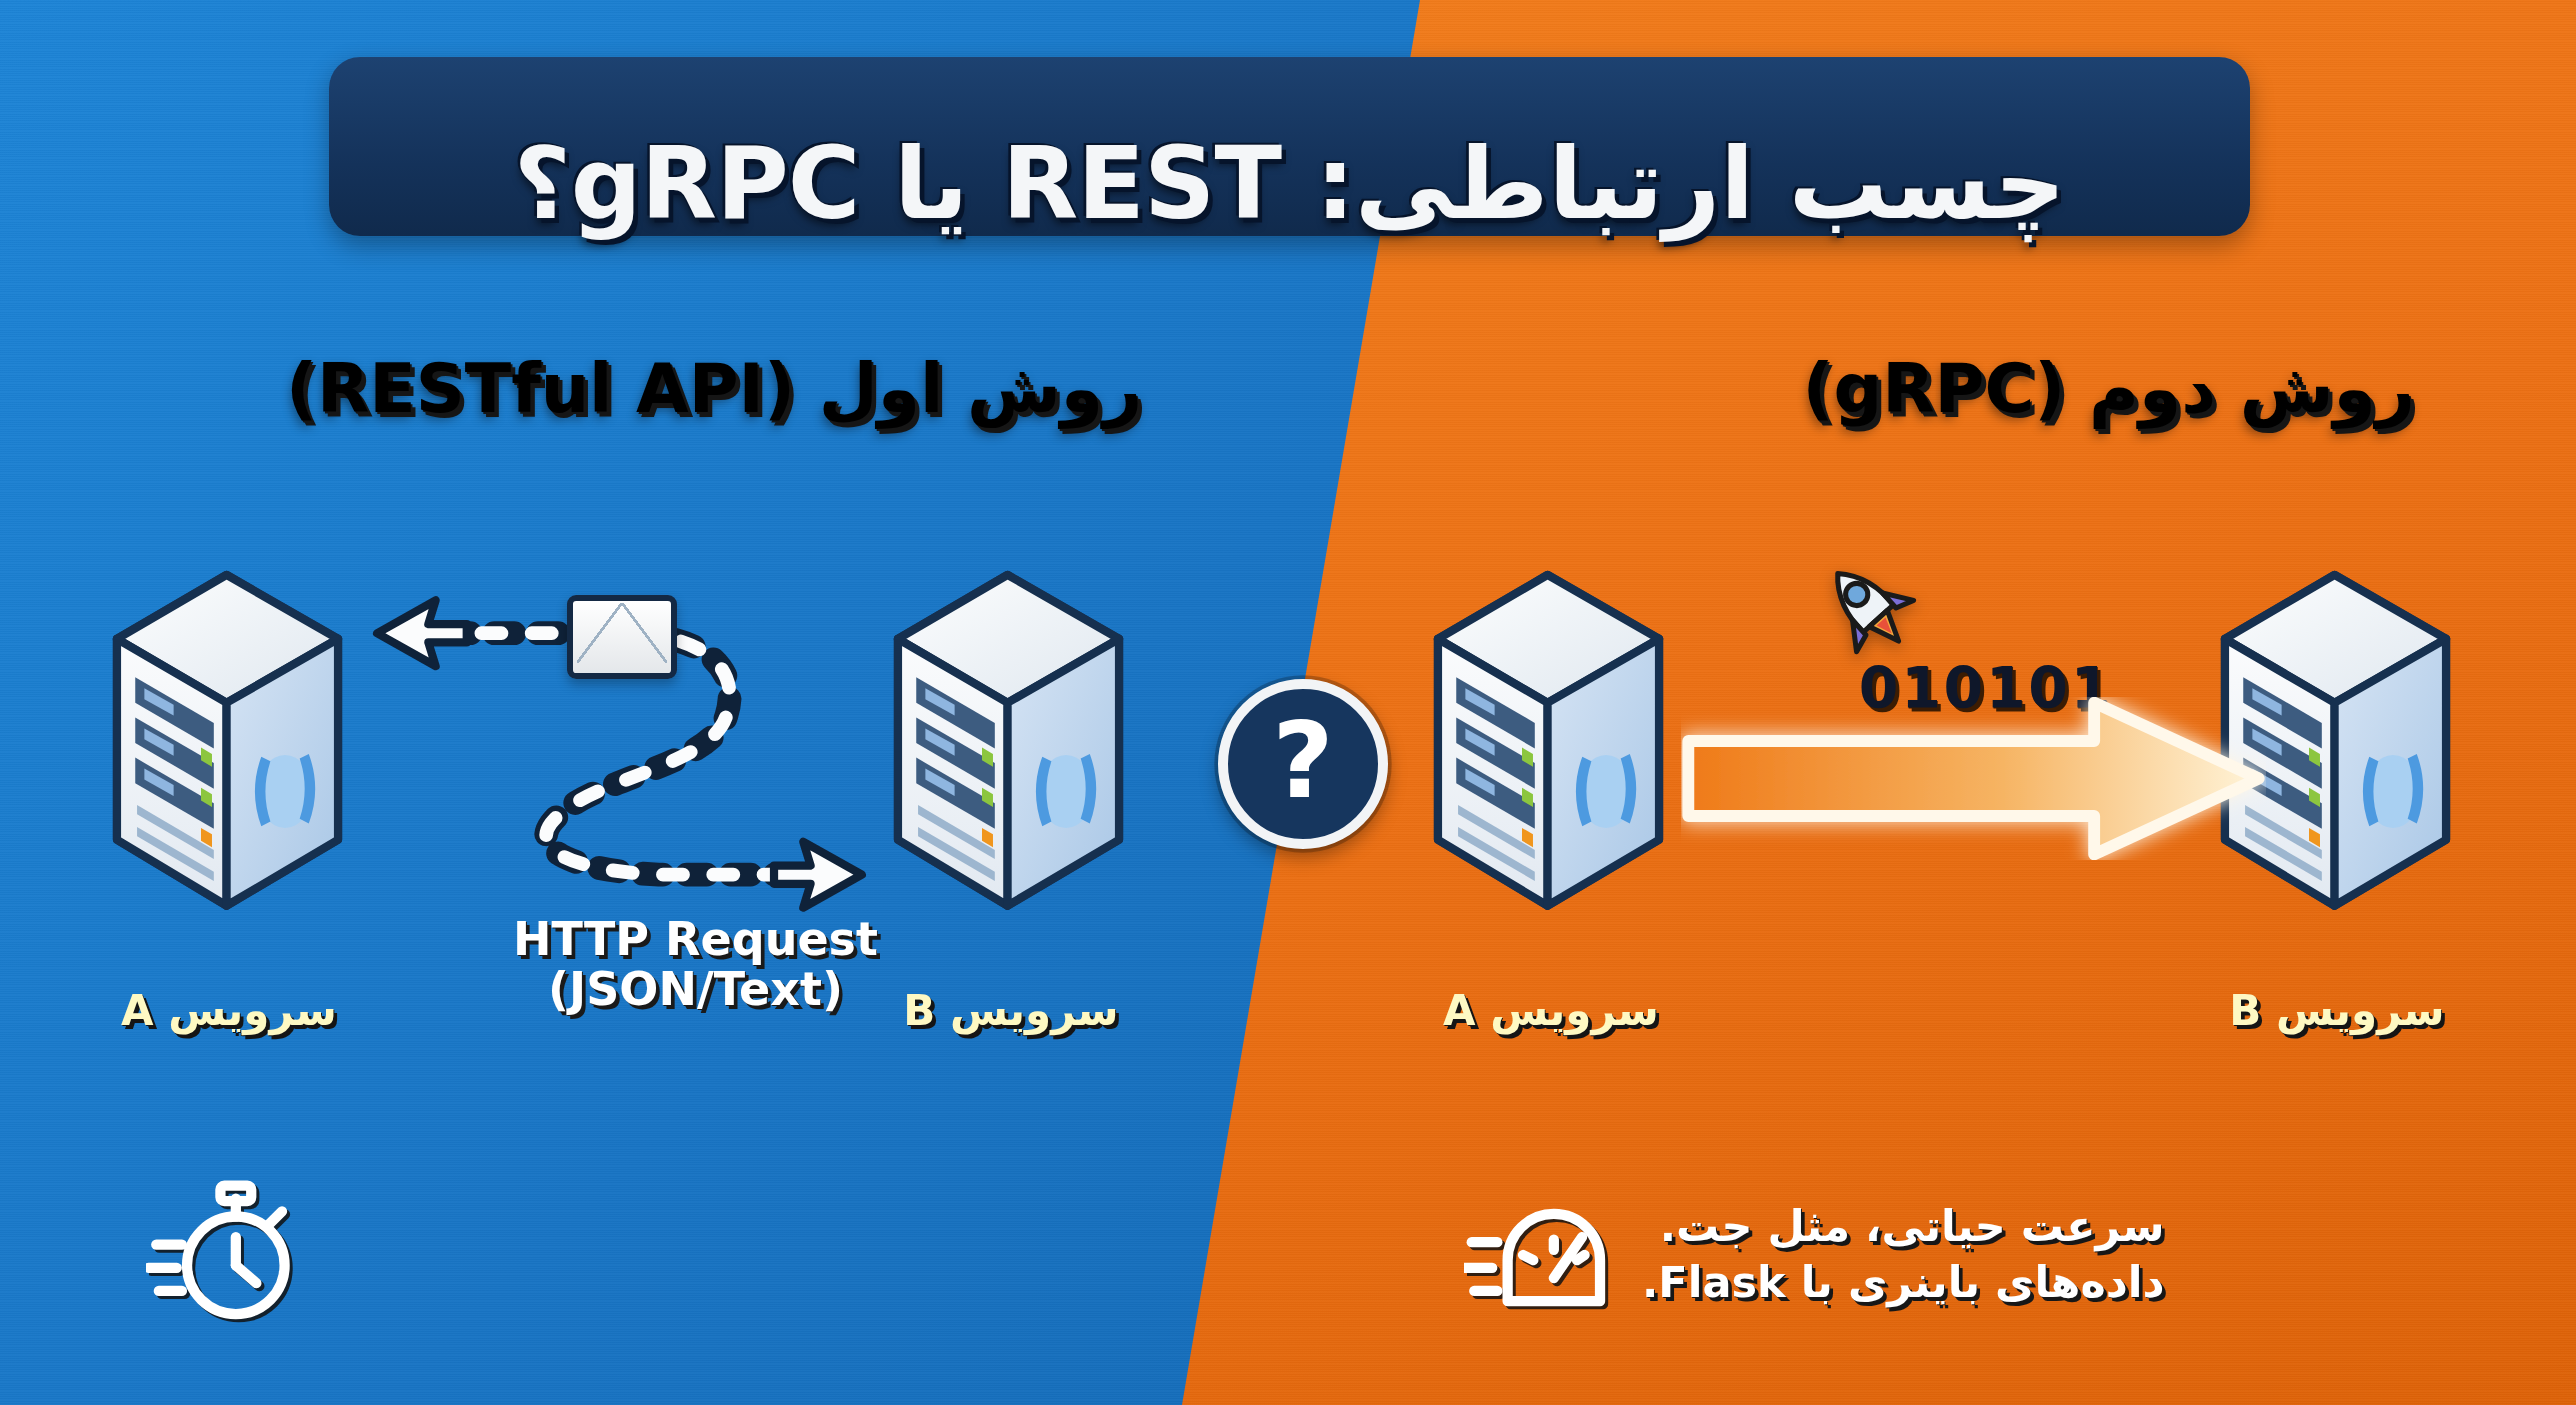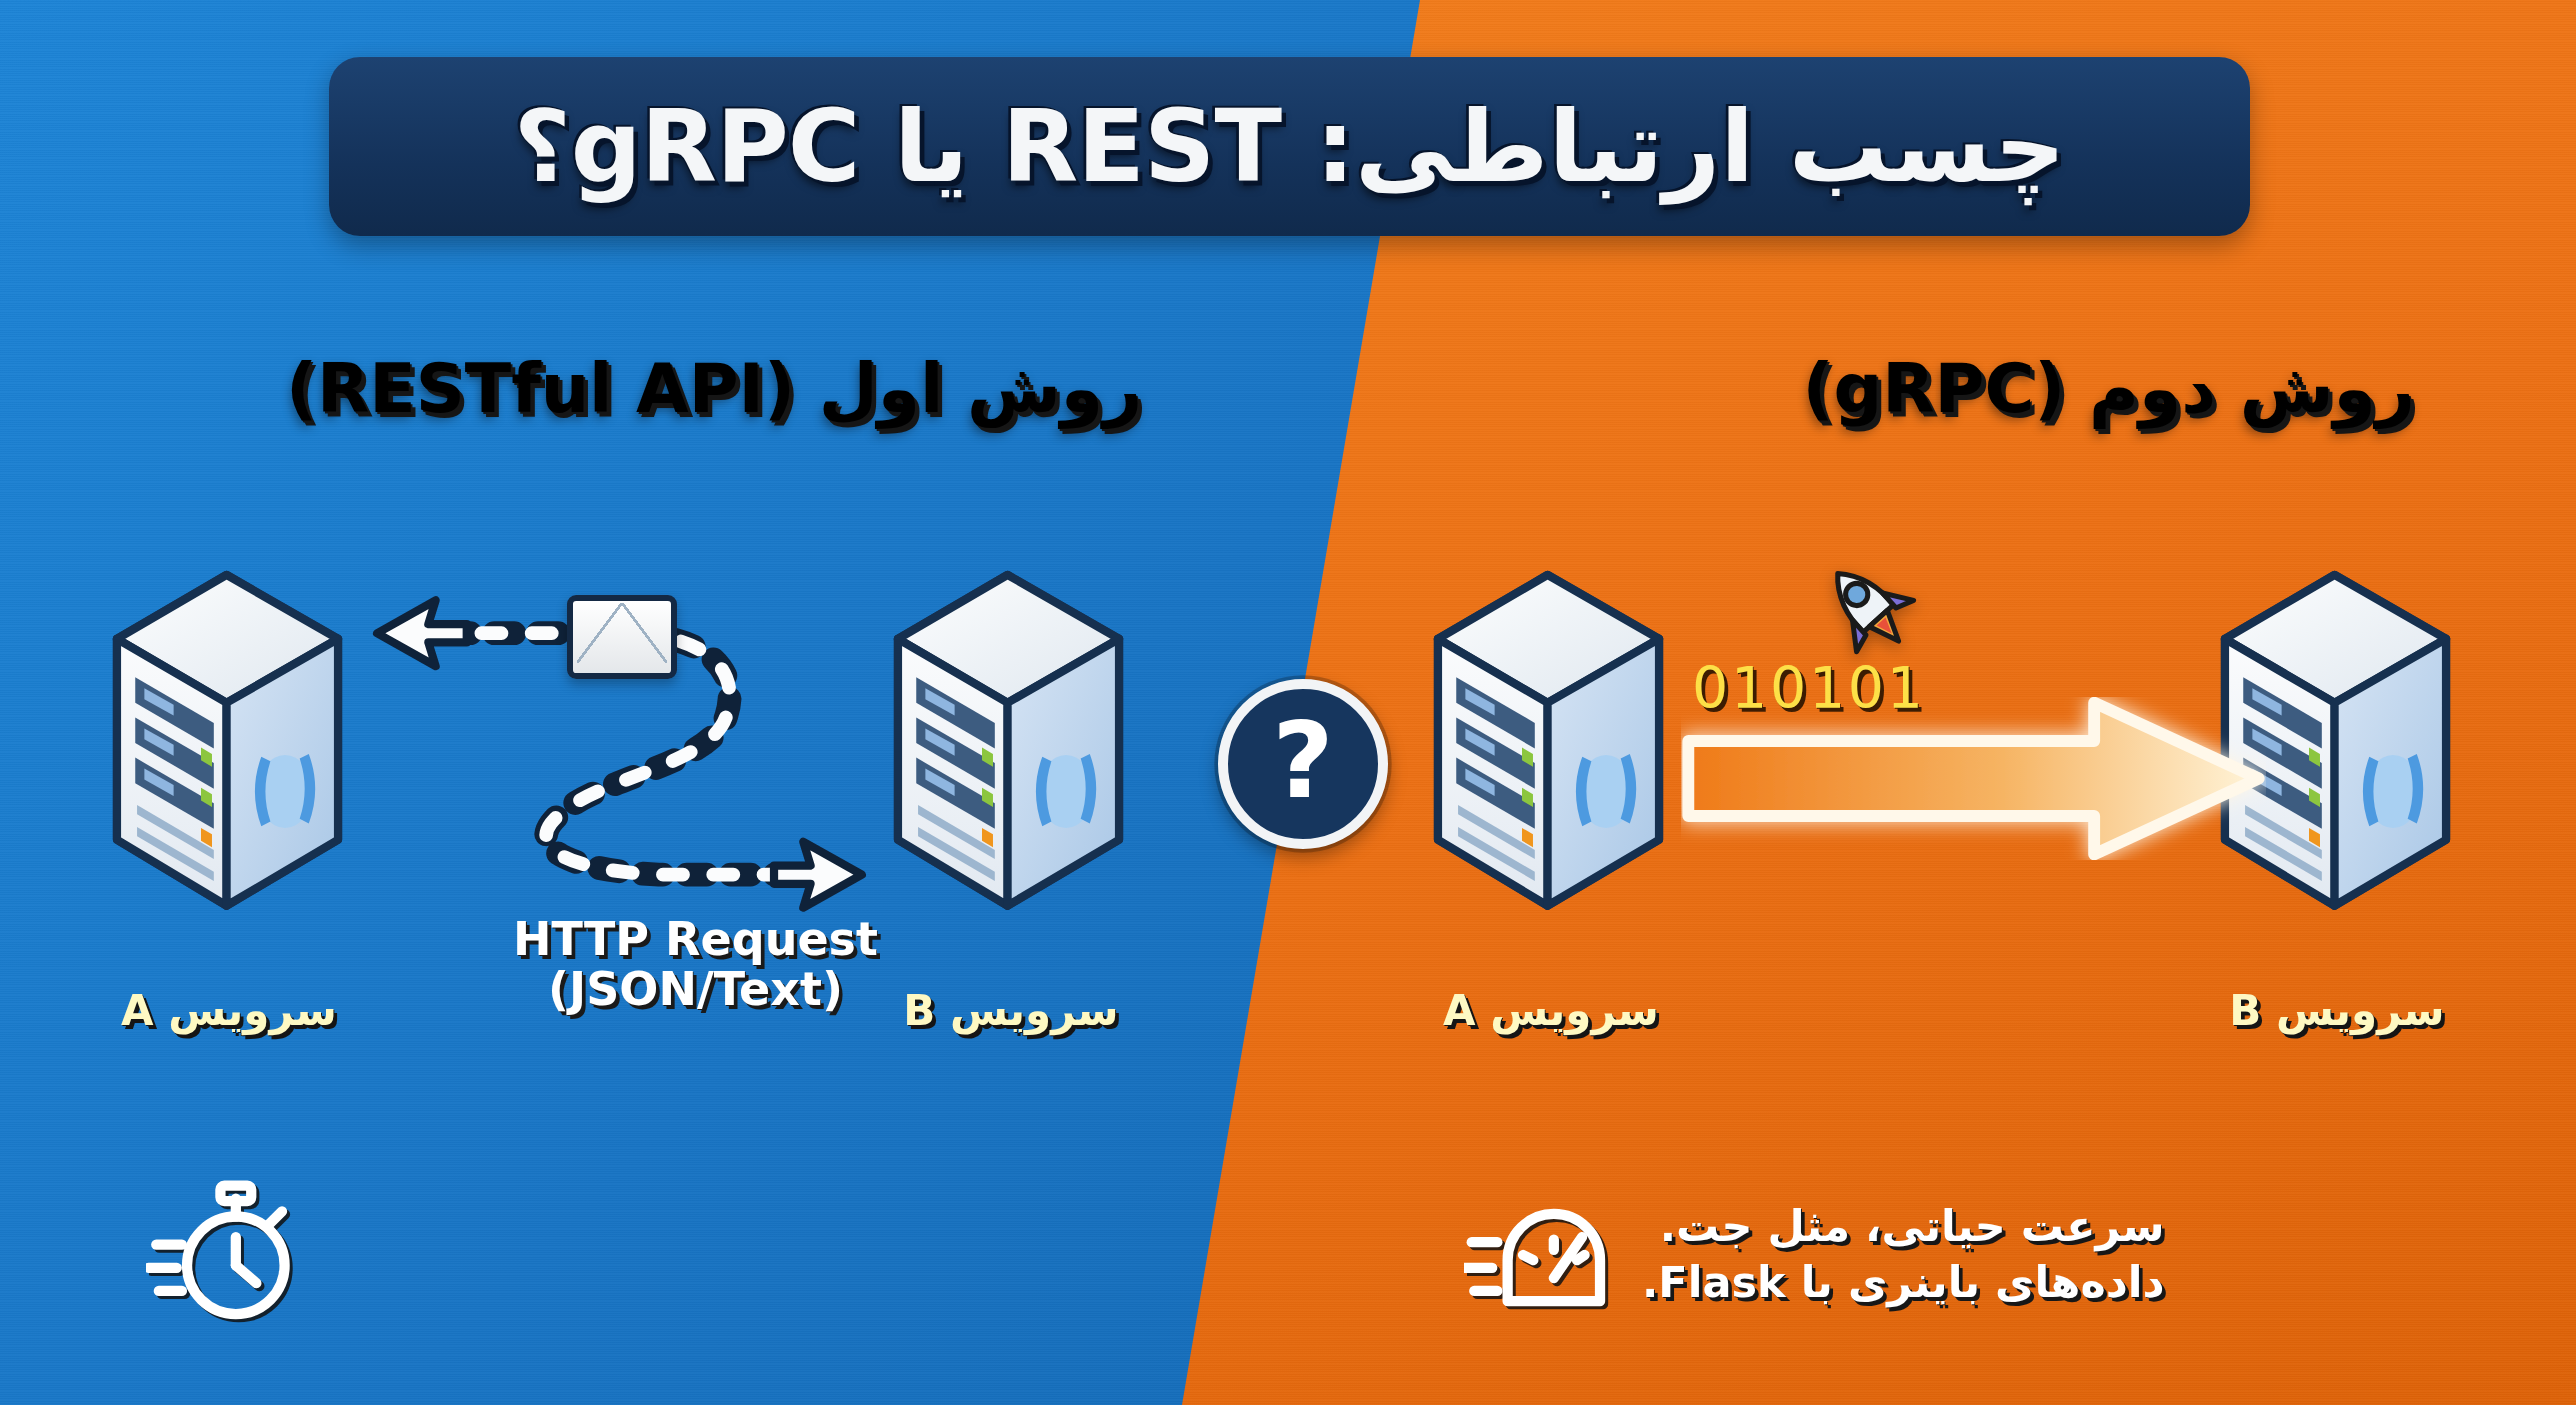--- a/index.html
+++ b/index.html
@@ -28,21 +28,21 @@
     pointer-events:none;
   }
 
   
   .title-bar{
     position:absolute;
     left:329px;top:57px;width:1921px;height:179px;
     background:linear-gradient(180deg,#1d4271 0%,#14325a 60%,#102a4c 100%);
     border-radius:31px;
     box-shadow:0 9.1px 24px rgba(0,0,0,.30);
-    display:flex;align-items:center;justify-content:center;
+    display:flex;align-items:flex-end;justify-content:center;
   }
   .title-text{
     color:#f4f6f8;
     font-size:99px;font-weight:bold;
     letter-spacing:-0.9px;
     line-height:1.05;
     text-align:center;
     white-space:nowrap;
     text-shadow:
        4.6px 4.6px 0 #06142b,
@@ -112,22 +112,22 @@
     margin-top:-5.5px;
   }
 
   
   #rocket{
     position:absolute;left:1817px;top:556px;
     font-size:88px;line-height:1;
     filter:drop-shadow(0 5.5px 7.3px rgba(0,0,0,.3));
   }
   #binary-digits{
-    position:absolute;left:1692px;top:655px;width:421px;text-align:left;
-    font-size:57px;font-weight:normal;color:#fde047;letter-spacing:2.7px;
+    position:absolute;left:1692px;top:655px;width:421px;text-align:right;
+    font-size:57px;font-weight:bold;color:#0f172a;letter-spacing:2.7px;
     text-shadow:3.7px 3.7px 0 #3c1c02, 0.9px 0.9px 0 #3c1c02;
   }
   #arrow-right{position:absolute;left:1681px;top:697px;width:585px;height:163px;}
   .flow-caption{
     position:absolute;
     font-size:46px;font-weight:bold;color:#ffffff;
     text-align:center;line-height:1.08;white-space:pre-line;
     text-shadow:3.7px 3.7px 0 #1a1a1a, 0.9px 0.9px 0 #1a1a1a;
   }
   #cap-left  {left:403px; top:915px; width:585px;}

